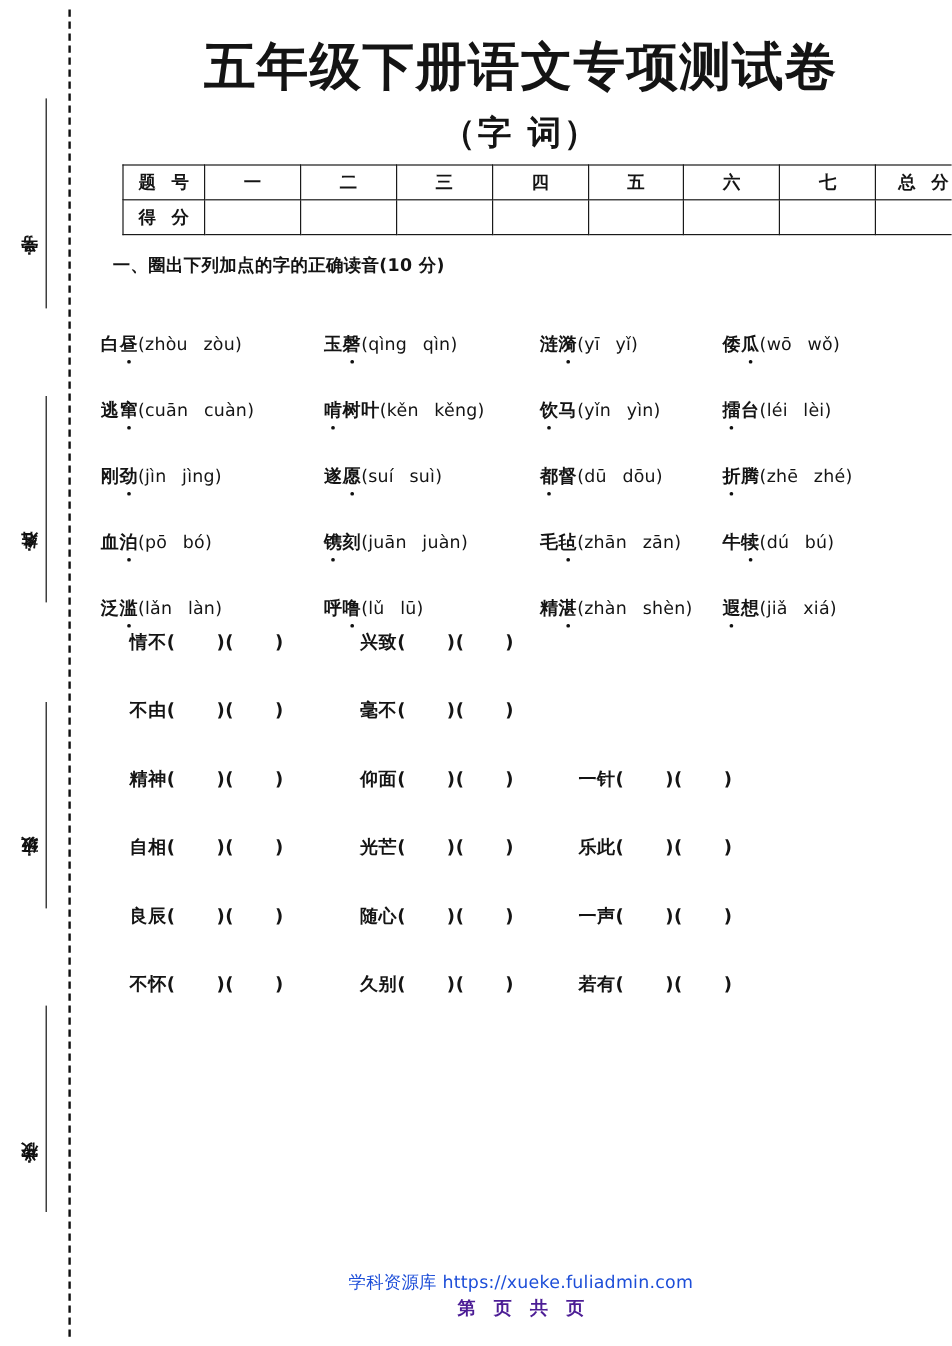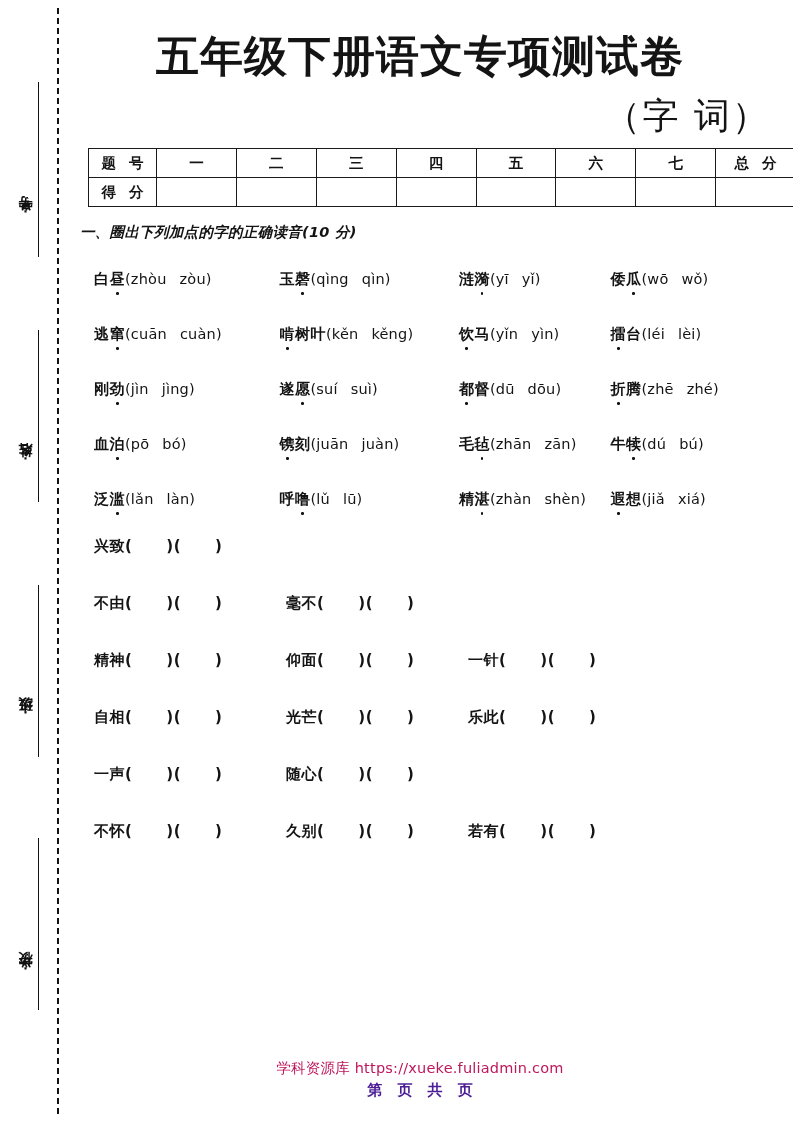--- a/index.html
+++ b/index.html
@@ -51,42 +51,42 @@
     white-space: nowrap;
   }
   .vl1 { top: 205px; }
   .vl2 { top: 452px; }
   .vl3 { top: 706px; }
   .vl4 { top: 962px; }
 
   
   .page {
     position: absolute;
-    left: 70px;
+    left: 84px;
     top: 0;
     width: 700px;
     height: 1122px;
   }
 
   .title {
     margin: 0;
     padding-top: 30px;
     text-align: center;
     font-size: 43px;
     font-weight: 700;
     letter-spacing: 1px;
     line-height: 1.22;
     font-family: "DejaVu Sans", "Liberation Sans", sans-serif;
   }
   .subtitle {
     margin: 0;
     padding-top: 10px;
-    text-align: right;
-    font-size: 36px;
-    font-weight: 400;
+    text-align: center;
+    font-size: 28px;
+    font-weight: 700;
     letter-spacing: 2px;
   }
 
   .meta-line {
     margin-top: 24px;
     padding-right: 48px;
     text-align: right;
     font-size: 15.5px;
     font-weight: 600;
     letter-spacing: 0.2px;
@@ -114,30 +114,28 @@
   .score-table td.head-cell { width: 68px; }
   .score-table td.blank-cell { }
 
   
   .section-head {
     margin-top: 16px;
     margin-left: 10px;
     font-size: 14.5px;
     font-weight: 700;
     letter-spacing: 0.3px;
-    font-style: italic;
   }
 
   .q-block { margin-top: 10px; }
 
   .q-row {
     display: flex;
-    margin-left: 24px;
     height: 55px;
-    align-items: center;
+    align-items: flex-end;
   }
   .q-item {
     font-size: 15px;
     line-height: 1.05;
     white-space: nowrap;
     position: relative;
   }
   .pin-row .q-item:nth-child(1) { width: 186px; }
   .pin-row .q-item:nth-child(2) { width: 180px; }
   .pin-row .q-item:nth-child(3) { width: 152px; }
@@ -196,21 +194,21 @@
   
   .footer {
     position: absolute;
     left: 0;
     bottom: 22px;
     width: 700px;
     text-align: center;
   }
   .footer-src {
     font-size: 14.5px;
-    color: #be185d;
+    color: #1d4ed8;
     letter-spacing: 0.2px;
   }
   .footer-page {
     margin-top: 3px;
     font-size: 15px;
     font-weight: 700;
     letter-spacing: 5px;
     text-indent: 5px;
     color: #4c1d95;
   }
@@ -291,39 +289,41 @@
       <div class="q-row pin-row">
         <div class="q-item"><span class="word"><span>泛</span><span class="dotted">滥</span></span><span class="pinyin">(<span>lǎn</span><span class="gap"></span><span>làn</span>)</span></div>
         <div class="q-item"><span class="word"><span>呼</span><span class="dotted">噜</span></span><span class="pinyin">(<span>lǔ</span><span class="gap"></span><span>lū</span>)</span></div>
         <div class="q-item"><span class="word"><span>精</span><span class="dotted">湛</span></span><span class="pinyin">(<span>zhàn</span><span class="gap"></span><span>shèn</span>)</span></div>
         <div class="q-item"><span class="word"><span class="dotted">遐</span><span>想</span></span><span class="pinyin">(<span>jiǎ</span><span class="gap"></span><span>xiá</span>)</span></div>
       </div>
     </div>
 
   <div class="q-block" id="fill-block">
       <div class="fill-row">
+        <div class="fill-item"><span class="fill-lead">情不</span><span class="paren">(<span class="sp"></span>)(<span class="sp"></span>)</span></div>
         <div class="fill-item"><span class="fill-lead">兴致</span><span class="paren">(<span class="sp"></span>)(<span class="sp"></span>)</span></div>
       </div>
       <div class="fill-row">
         <div class="fill-item"><span class="fill-lead">不由</span><span class="paren">(<span class="sp"></span>)(<span class="sp"></span>)</span></div>
         <div class="fill-item"><span class="fill-lead">毫不</span><span class="paren">(<span class="sp"></span>)(<span class="sp"></span>)</span></div>
       </div>
       <div class="fill-row">
         <div class="fill-item"><span class="fill-lead">精神</span><span class="paren">(<span class="sp"></span>)(<span class="sp"></span>)</span></div>
         <div class="fill-item"><span class="fill-lead">仰面</span><span class="paren">(<span class="sp"></span>)(<span class="sp"></span>)</span></div>
         <div class="fill-item"><span class="fill-lead">一针</span><span class="paren">(<span class="sp"></span>)(<span class="sp"></span>)</span></div>
       </div>
       <div class="fill-row">
         <div class="fill-item"><span class="fill-lead">自相</span><span class="paren">(<span class="sp"></span>)(<span class="sp"></span>)</span></div>
         <div class="fill-item"><span class="fill-lead">光芒</span><span class="paren">(<span class="sp"></span>)(<span class="sp"></span>)</span></div>
         <div class="fill-item"><span class="fill-lead">乐此</span><span class="paren">(<span class="sp"></span>)(<span class="sp"></span>)</span></div>
       </div>
       <div class="fill-row">
+        <div class="fill-item"><span class="fill-lead">良辰</span><span class="paren">(<span class="sp"></span>)(<span class="sp"></span>)</span></div>
+        <div class="fill-item"><span class="fill-lead">随心</span><span class="paren">(<span class="sp"></span>)(<span class="sp"></span>)</span></div>
         <div class="fill-item"><span class="fill-lead">一声</span><span class="paren">(<span class="sp"></span>)(<span class="sp"></span>)</span></div>
-        <div class="fill-item"><span class="fill-lead">随心</span><span class="paren">(<span class="sp"></span>)(<span class="sp"></span>)</span></div>
       </div>
       <div class="fill-row">
         <div class="fill-item"><span class="fill-lead">不怀</span><span class="paren">(<span class="sp"></span>)(<span class="sp"></span>)</span></div>
         <div class="fill-item"><span class="fill-lead">久别</span><span class="paren">(<span class="sp"></span>)(<span class="sp"></span>)</span></div>
         <div class="fill-item"><span class="fill-lead">若有</span><span class="paren">(<span class="sp"></span>)(<span class="sp"></span>)</span></div>
       </div>
     </div>
 
   <div class="footer">
     <div class="footer-src">学科资源库 https://xueke.fuliadmin.com</div>

